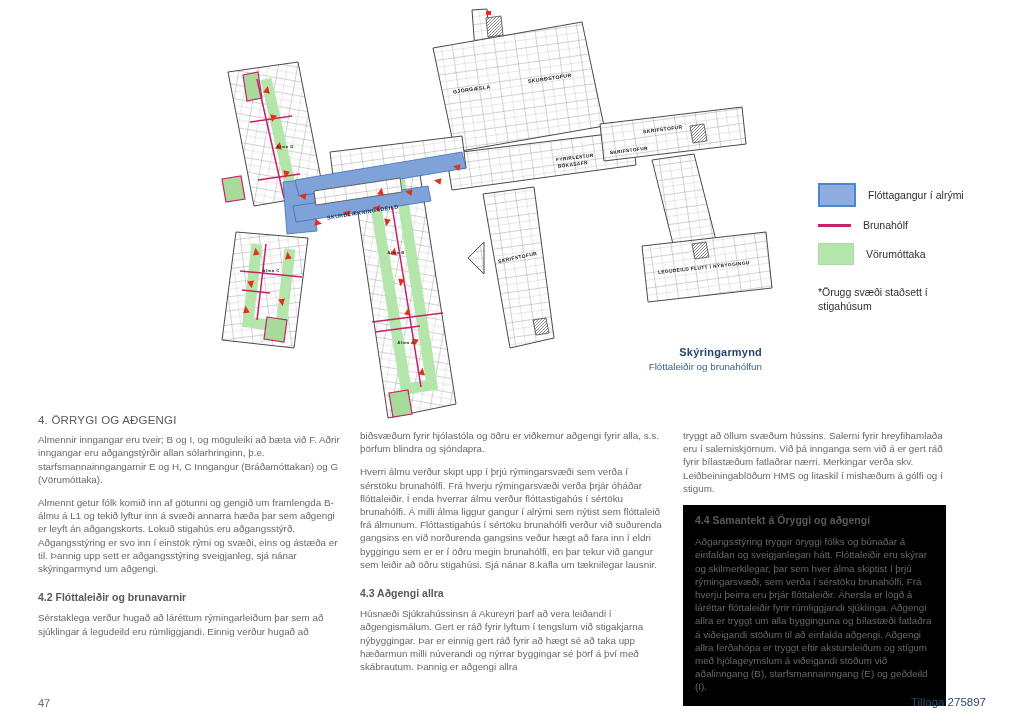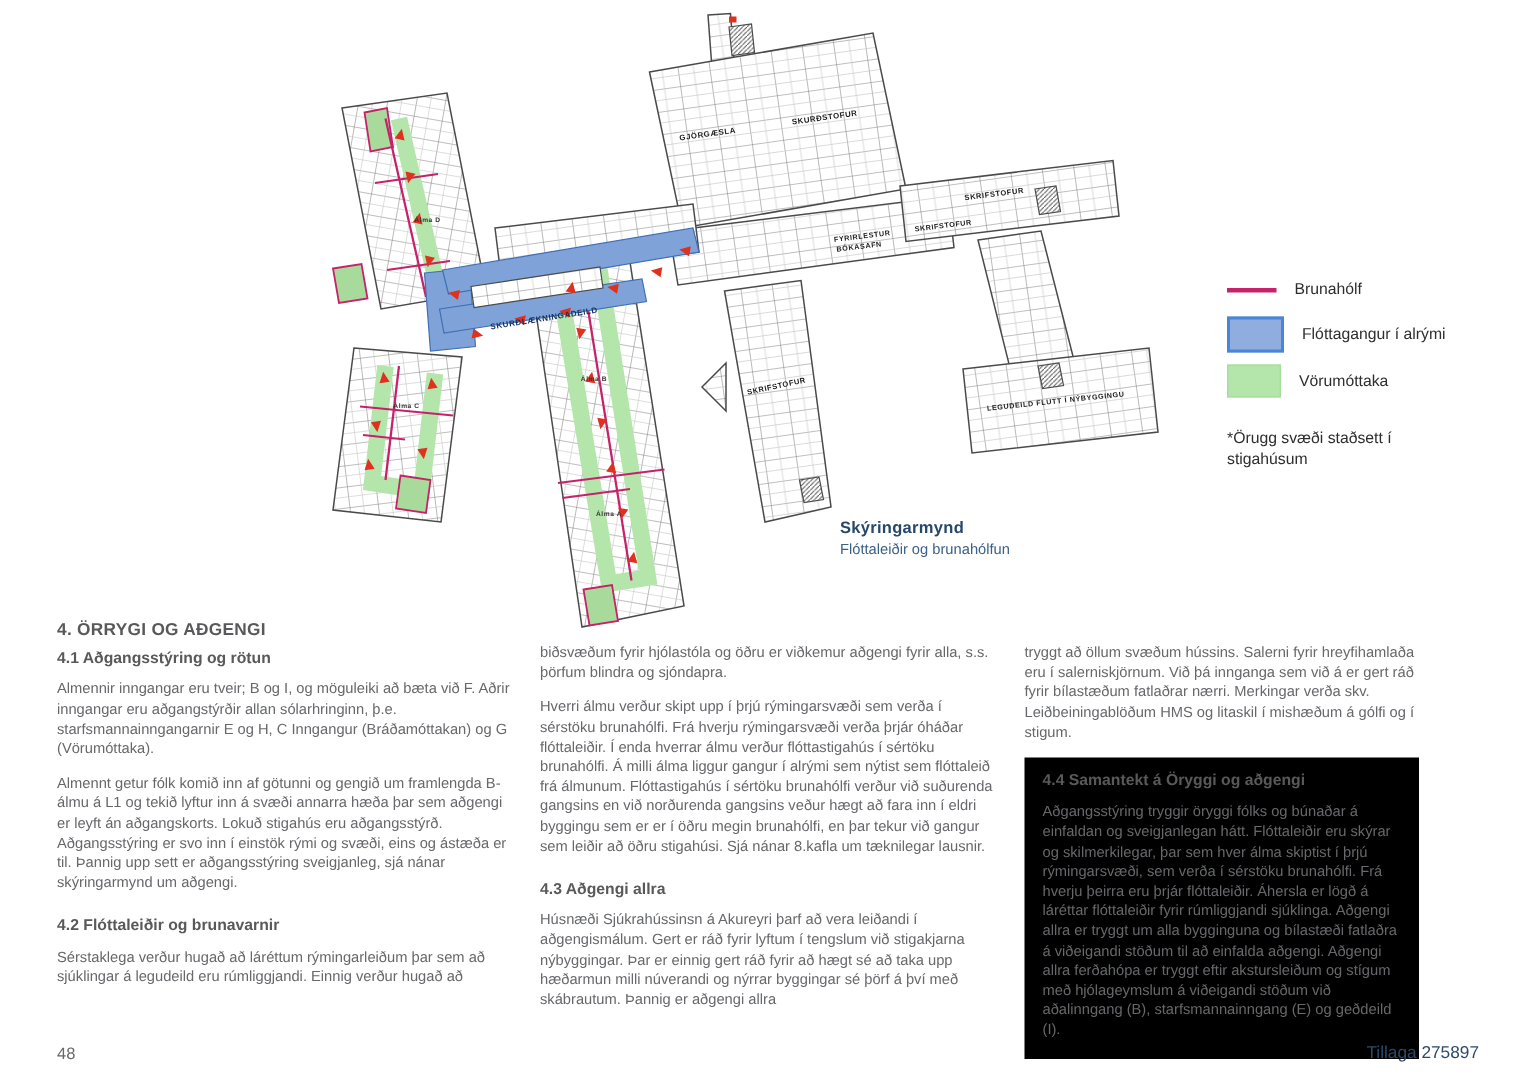--- a/index.html
+++ b/index.html
@@ -11,30 +11,30 @@
   .legend{position:absolute;left:818px;top:183px;width:170px;display:flex;flex-direction:column;gap:8px;}
   .legend-row{display:flex;align-items:center;gap:12px;min-height:20px;}
   .legend-line{width:33px;height:3px;background:#c62269;flex:0 0 auto;}
   .legend-box{width:34px;height:20px;flex:0 0 auto;}
   .legend-box.blue{background:#8fadde;border:2px solid #4a86d8;}
   .legend-box.green{background:#b4e6ac;border:1px solid #a9dda0;}
   .legend-label{font-size:10.5px;color:#2e2e2e;font-weight:500;}
   .legend-note{margin-top:12px;font-size:10.5px;color:#2e2e2e;font-weight:500;width:150px;line-height:14px;}
 
   
-  .caption{position:absolute;left:560px;top:346px;width:202px;}
+  .caption{position:absolute;left:560px;top:346px;width:202px;text-align:right;}
   .caption .t1{font-size:11px;font-weight:bold;color:#27476b;letter-spacing:.2px;}
   .caption .t2{font-size:9.8px;color:#3d6186;margin-top:3px;}
 
   
   .col{position:absolute;color:#67686b;font-size:9.8px;line-height:13.2px;}
   .col1{left:38px;top:414px;width:308px;}
   .col2{left:360px;top:429px;width:305px;}
   .col3{left:683px;top:429px;width:263px;}
-  .h1{font-size:11.5px;font-weight:bold;color:#59595b;letter-spacing:.2px;margin:0 0 6px 0;}
+  .h1{font-size:11.5px;font-weight:normal;color:#59595b;letter-spacing:.2px;margin:0 0 6px 0;}
   .h2{font-size:10.5px;font-weight:bold;color:#59595b;margin:0 0 7px 0;}
   .h2.sp{margin-top:16px;}
   .col p{margin:0 0 10px 0;}
   .graybox{background:#000000;padding:9px 12px 12px 12px;margin-top:4px;}
   .graybox .h2{margin-bottom:8px;}
   .graybox p{margin:0;}
 
   .pagenum{position:absolute;left:38px;top:697px;font-size:11px;color:#67686b;}
   .docref{position:absolute;right:38px;top:696px;font-size:11.5px;color:#2b4a6b;font-weight:500;}
 </style>
@@ -163,42 +163,41 @@
       <text x="363" y="214" font-size="5.4" fill="#16305e" transform="rotate(-9 363 214)">SKURÐLÆKNINGADEILD</text>
       <text x="285" y="148" font-size="4.4" fill="#333">Álma D</text>
       <text x="271" y="272" font-size="4.4" fill="#333">Álma C</text>
       <text x="396" y="254" font-size="4.4" fill="#333">Álma B</text>
       <text x="406" y="344" font-size="4.4" fill="#333">Álma A</text>
     </g>
   </svg>
 
   <div class="legend">
     <div class="legend-row">
+      <span class="legend-box blue"></span>
+      <span class="legend-label">Flóttagangur í alrými</span>
+    </div>
+    <div class="legend-row">
       <span class="legend-line"></span>
       <span class="legend-label">Brunahólf</span>
-    </div>
-    <div class="legend-row">
-      <span class="legend-box blue"></span>
-      <span class="legend-label">Flóttagangur í alrými</span>
     </div>
     <div class="legend-row">
       <span class="legend-box green"></span>
       <span class="legend-label">Vörumóttaka</span>
     </div>
     <div class="legend-note">*Örugg svæði staðsett í stigahúsum</div>
   </div>
 
   <div class="caption">
     <div class="t1">Skýringarmynd</div>
     <div class="t2">Flóttaleiðir og brunahólfun</div>
   </div>
 
   <div class="col col1">
     <div class="h1">4. ÖRRYGI OG AÐGENGI</div>
-    <div class="h2">4.1 Aðgangsstýring og rötun</div>
     <p>Almennir inngangar eru tveir; B og I, og möguleiki að bæta við F. Aðrir inngangar eru aðgangstýrðir allan sólarhringinn, þ.e. starfsmannainngangarnir E og H, C Inngangur (Bráðamóttakan) og G (Vörumóttaka).</p>
     <p>Almennt getur fólk komið inn af götunni og gengið um framlengda B-álmu á L1 og tekið lyftur inn á svæði annarra hæða þar sem aðgengi er leyft án aðgangskorts. Lokuð stigahús eru aðgangsstýrð. Aðgangsstýring er svo inn í einstök rými og svæði, eins og ástæða er til. Þannig upp sett er aðgangsstýring sveigjanleg, sjá nánar skýringarmynd um aðgengi.</p>
     <div class="h2 sp">4.2 Flóttaleiðir og brunavarnir</div>
     <p>Sérstaklega verður hugað að láréttum rýmingarleiðum þar sem að sjúklingar á legudeild eru rúmliggjandi. Einnig verður hugað að</p>
   </div>
 
   <div class="col col2">
     <p>biðsvæðum fyrir hjólastóla og öðru er viðkemur aðgengi fyrir alla, s.s. þörfum blindra og sjóndapra.</p>
     <p>Hverri álmu verður skipt upp í þrjú rýmingarsvæði sem verða í sérstöku brunahólfi. Frá hverju rýmingarsvæði verða þrjár óháðar flóttaleiðir. Í enda hverrar álmu verður flóttastigahús í sértöku brunahólfi. Á milli álma liggur gangur í alrými sem nýtist sem flóttaleið frá álmunum. Flóttastigahús í sértöku brunahólfi verður við suðurenda gangsins en við norðurenda gangsins veður hægt að fara inn í eldri byggingu sem er er í öðru megin brunahólfi, en þar tekur við gangur sem leiðir að öðru stigahúsi. Sjá nánar 8.kafla um tæknilegar lausnir.</p>
     <div class="h2 sp">4.3 Aðgengi allra</div>
@@ -206,16 +205,16 @@
   </div>
 
   <div class="col col3">
     <p>tryggt að öllum svæðum hússins. Salerni fyrir hreyfihamlaða eru í salerniskjörnum. Við þá innganga sem við á er gert ráð fyrir bílastæðum fatlaðrar nærri. Merkingar verða skv. Leiðbeiningablöðum HMS og litaskil í mishæðum á gólfi og í stigum.</p>
     <div class="graybox">
       <div class="h2">4.4 Samantekt á Öryggi og aðgengi</div>
       <p>Aðgangsstýring tryggir öryggi fólks og búnaðar á einfaldan og sveigjanlegan hátt. Flóttaleiðir eru skýrar og skilmerkilegar, þar sem hver álma skiptist í þrjú rýmingarsvæði, sem verða í sérstöku brunahólfi. Frá hverju þeirra eru þrjár flóttaleiðir. Áhersla er lögð á láréttar flóttaleiðir fyrir rúmliggjandi sjúklinga. Aðgengi allra er tryggt um alla bygginguna og bílastæði fatlaðra á viðeigandi stöðum til að einfalda aðgengi. Aðgengi allra ferðahópa er tryggt eftir akstursleiðum og stígum með hjólageymslum á viðeigandi stöðum við aðalinngang (B), starfsmannainngang (E) og geðdeild (I).</p>
     </div>
   </div>
 
-  <div class="pagenum">48</div>
+  <div class="pagenum">47</div>
   <div class="docref">Tillaga 275897</div>
 
 </div>
 
 </body></html>

